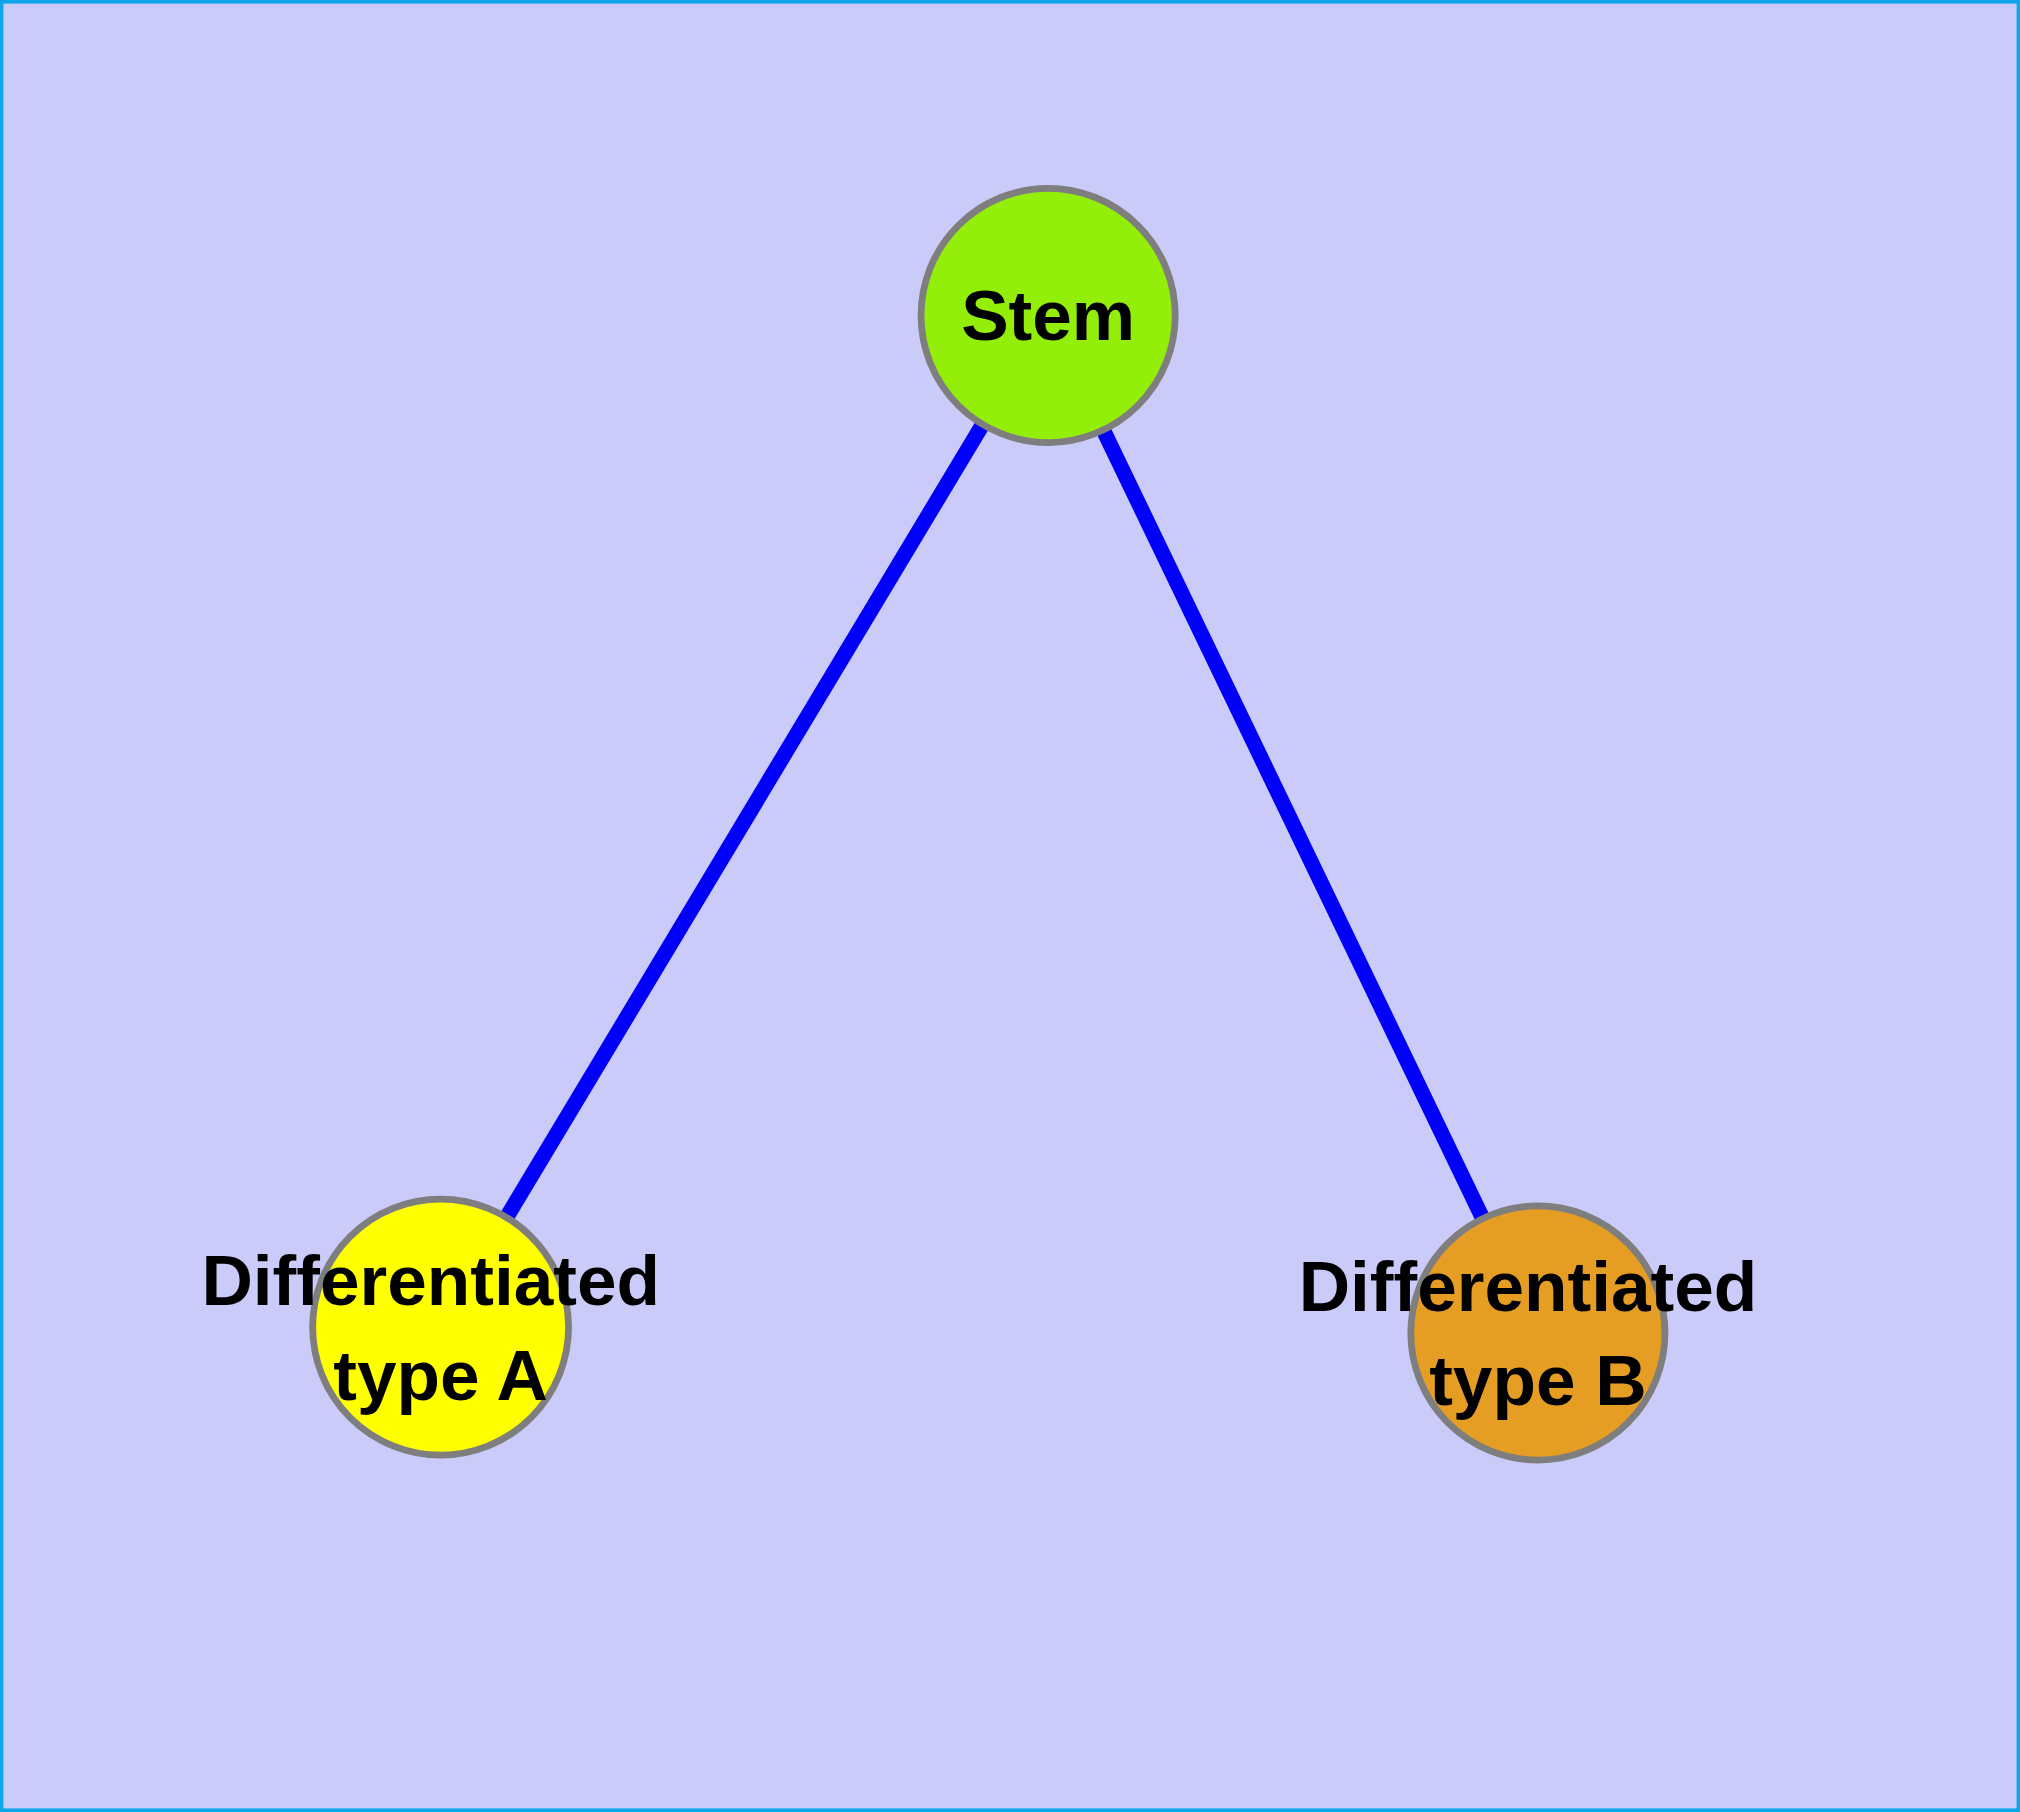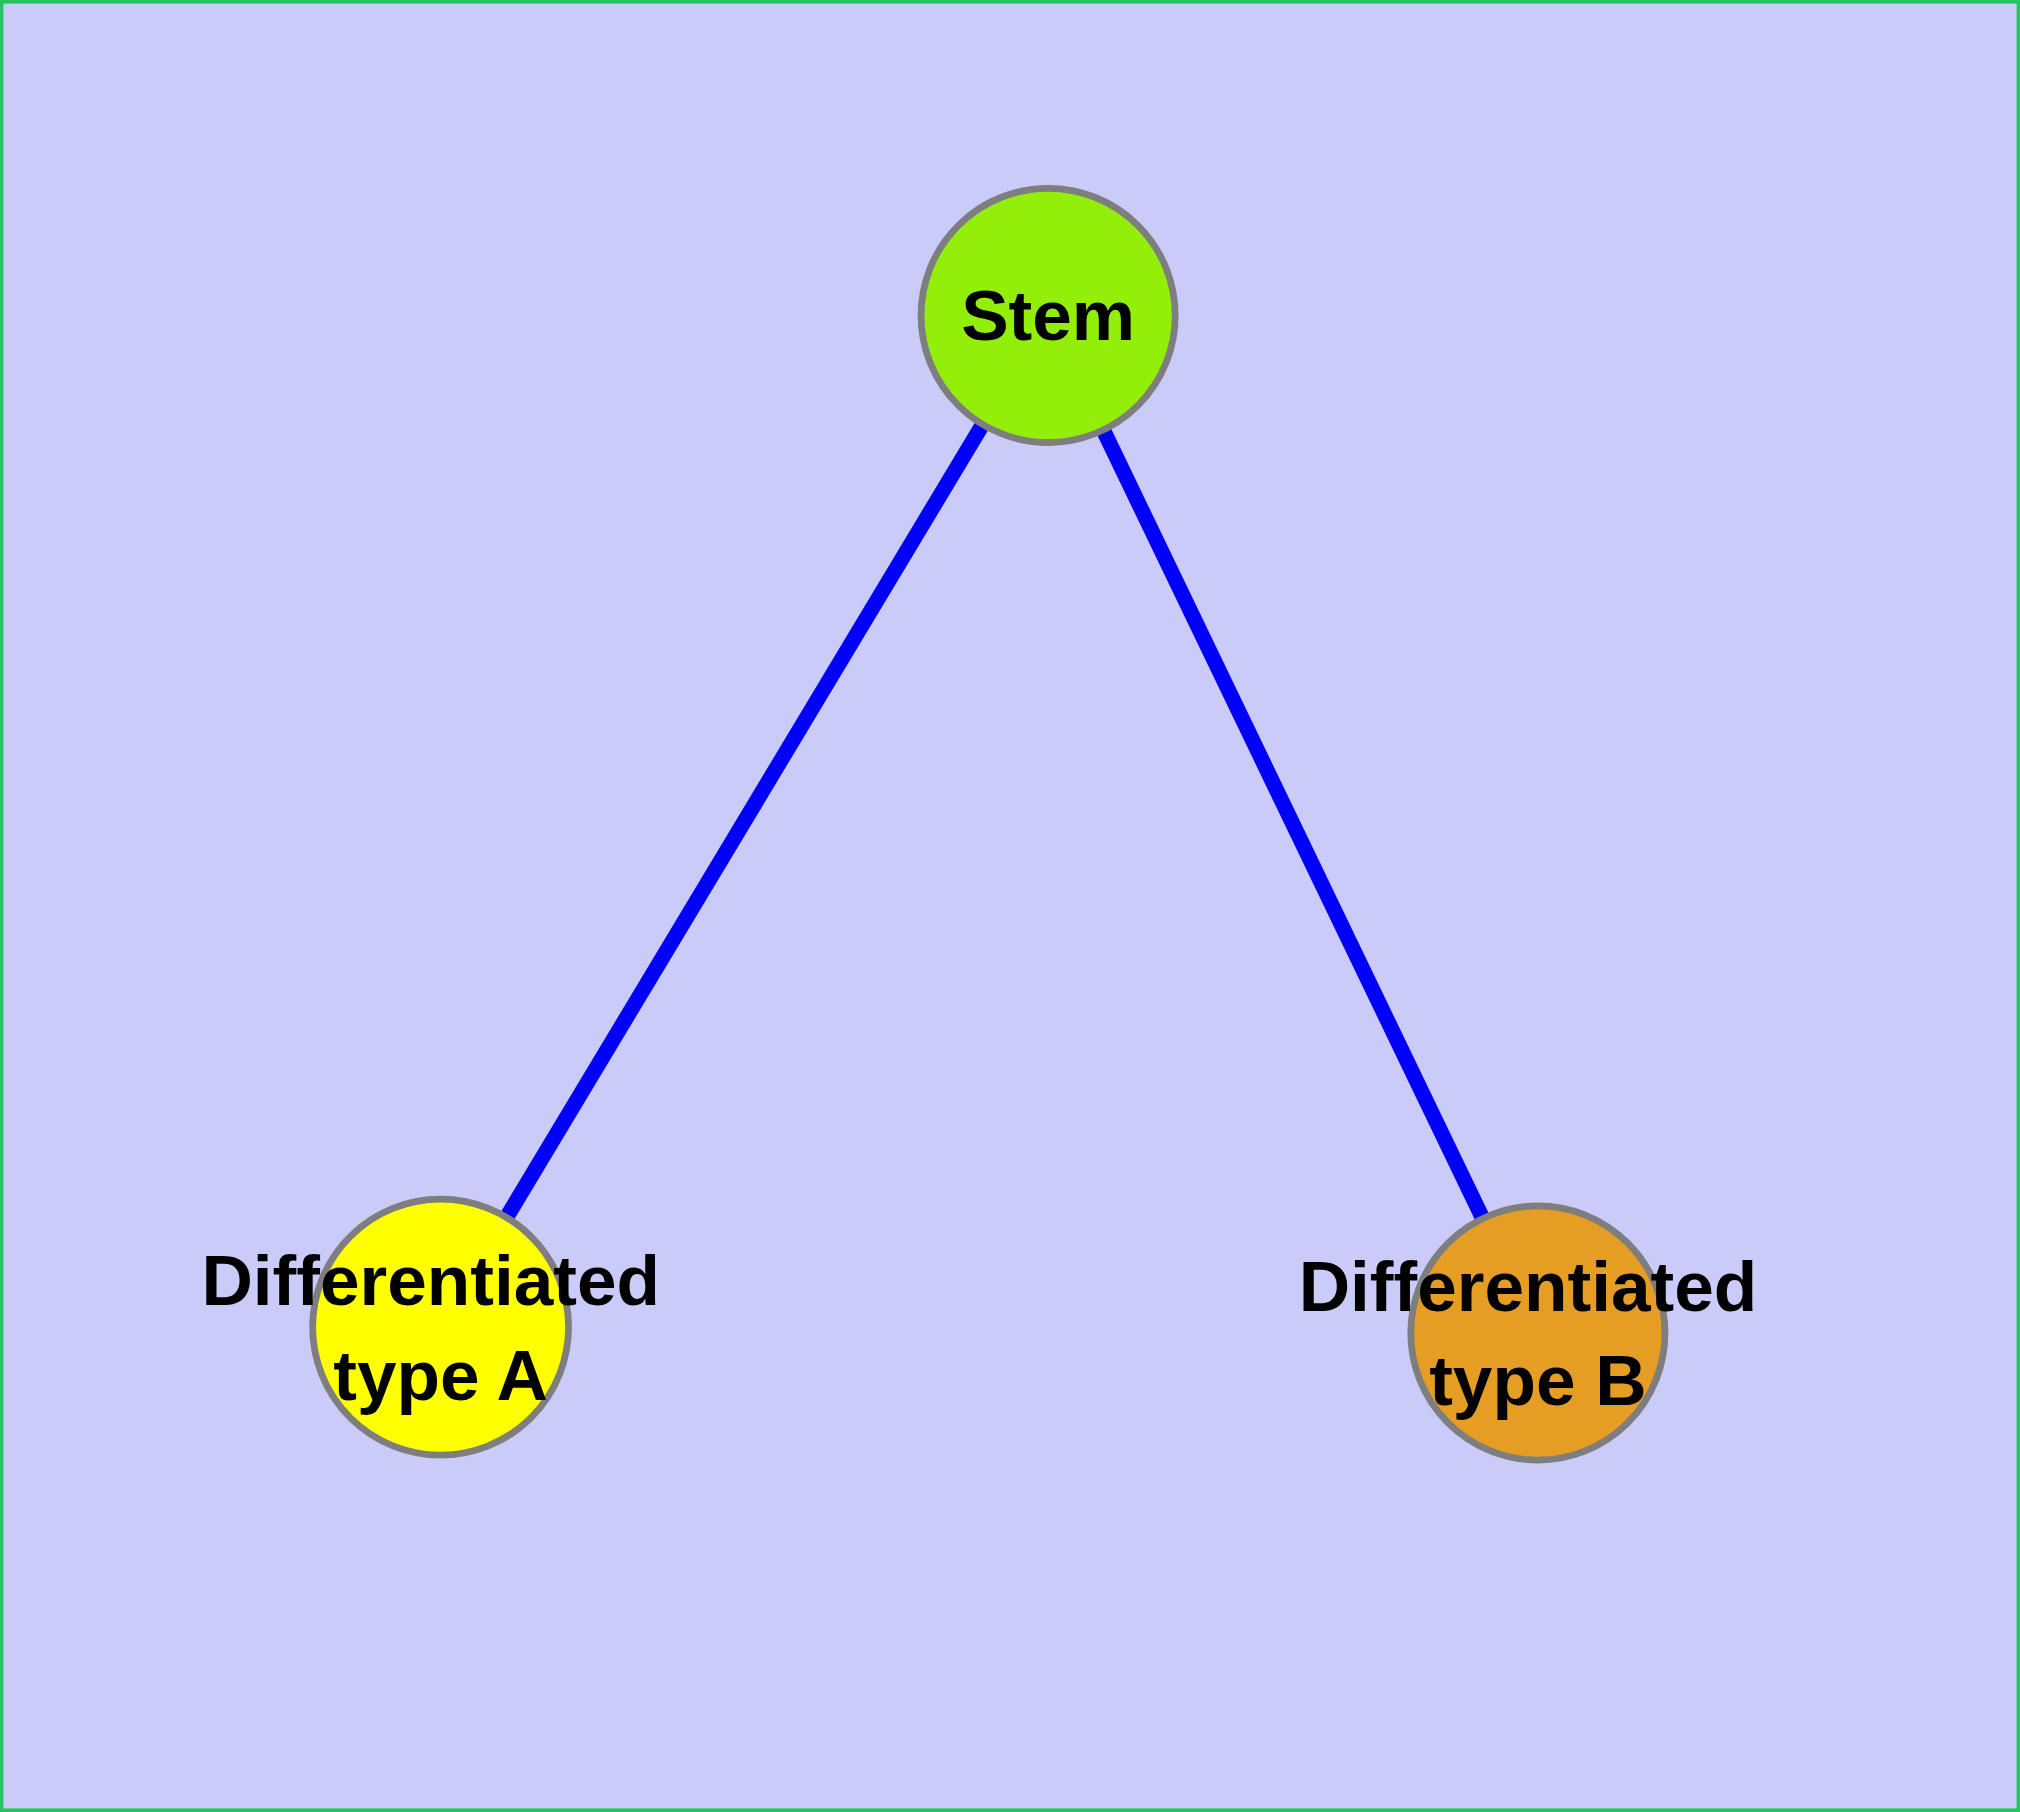--- a/index.html
+++ b/index.html
@@ -4,21 +4,21 @@
 <style>
   html, body {
     margin: 0;
     padding: 0;
     background: #ffffff;
   }
   .frame {
     width: 100vw;
     height: 100vh;
     box-sizing: border-box;
-    background: #22c55e;
+    background: #0ea5e9;
     display: block;
   }
   svg.graph {
     display: block;
     width: 100%;
     height: 100%;
   }
   .edge {
     stroke-width: 18;
     fill: none;

